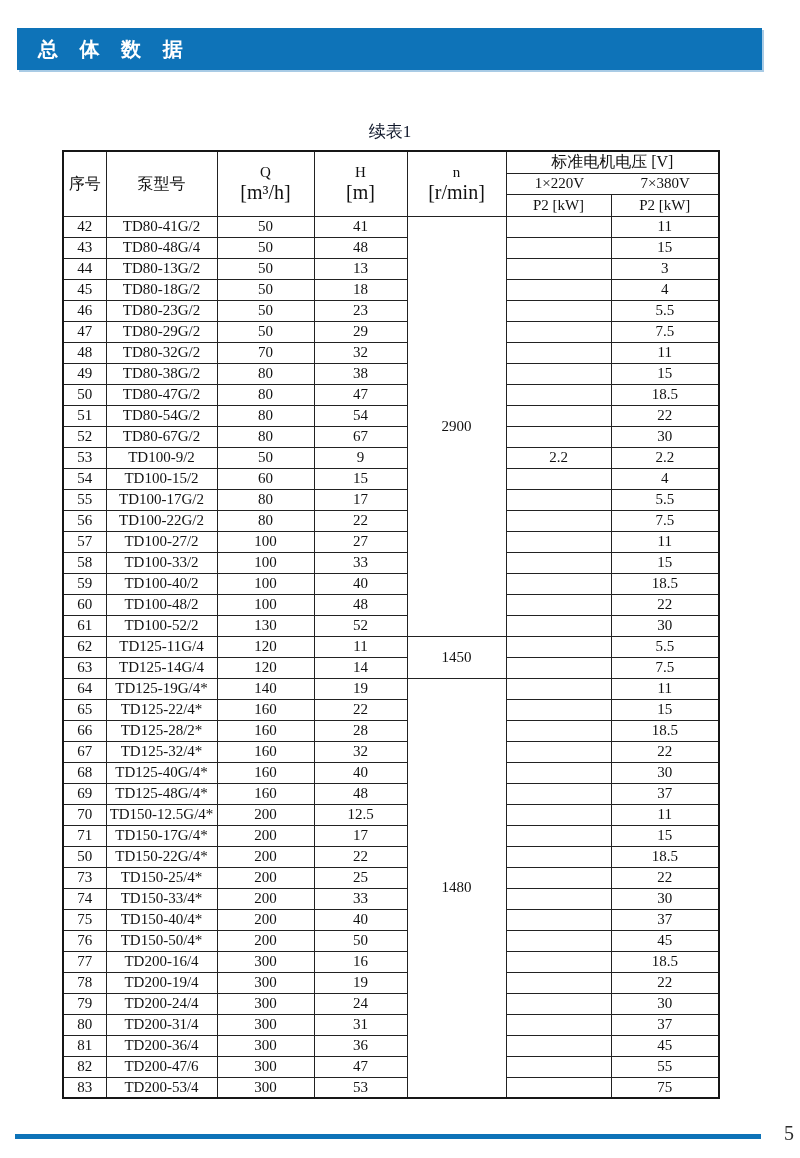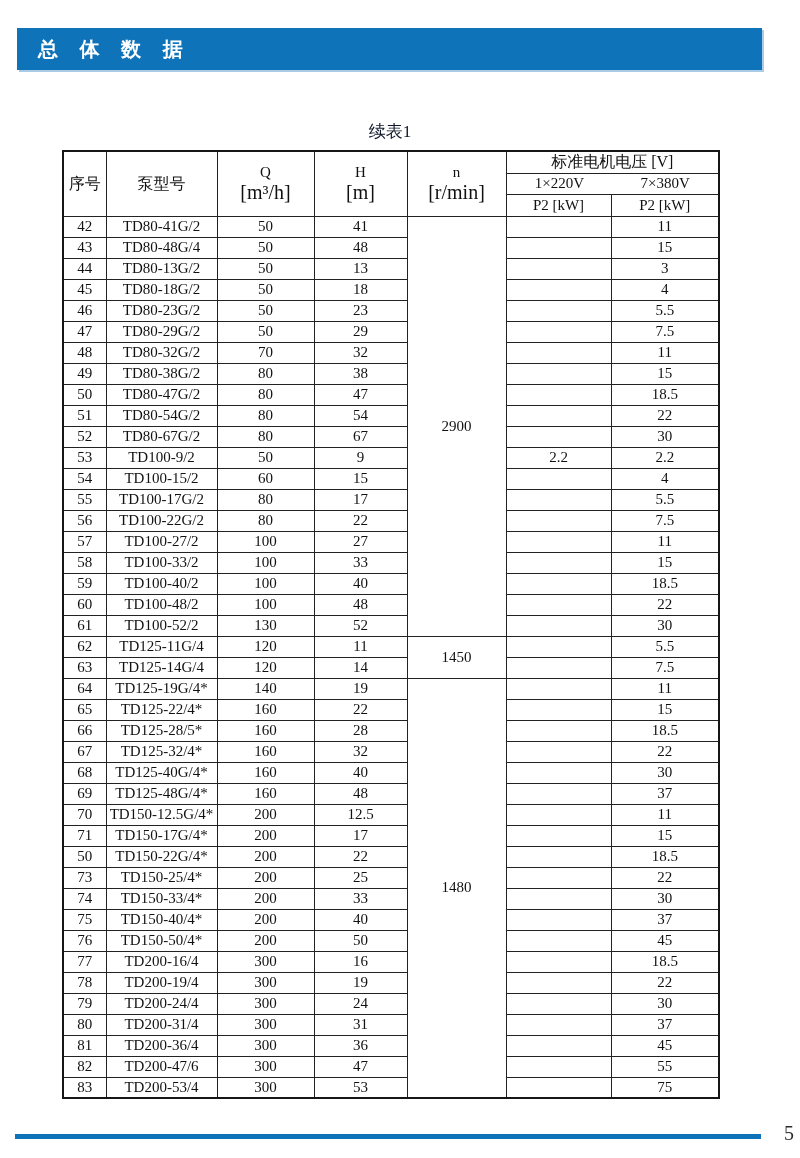--- a/index.html
+++ b/index.html
@@ -292,21 +292,21 @@
         <tr>
           <td>65</td>
           <td class="c-model">TD125-22/4*</td>
           <td>160</td>
           <td>22</td>
           <td></td>
           <td>15</td>
         </tr>
         <tr>
           <td>66</td>
-          <td class="c-model">TD125-28/5*</td>
+          <td class="c-model">TD125-28/2*</td>
           <td>160</td>
           <td>28</td>
           <td></td>
           <td>18.5</td>
         </tr>
         <tr>
           <td>67</td>
           <td class="c-model">TD125-32/4*</td>
           <td>160</td>
           <td>32</td>

